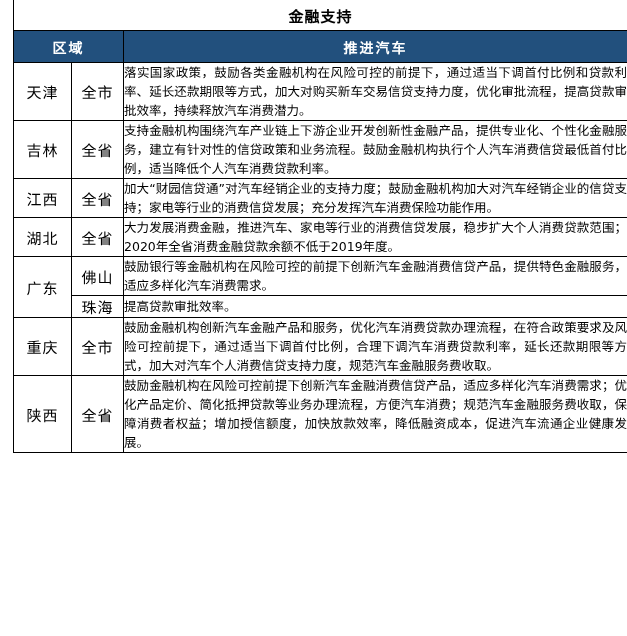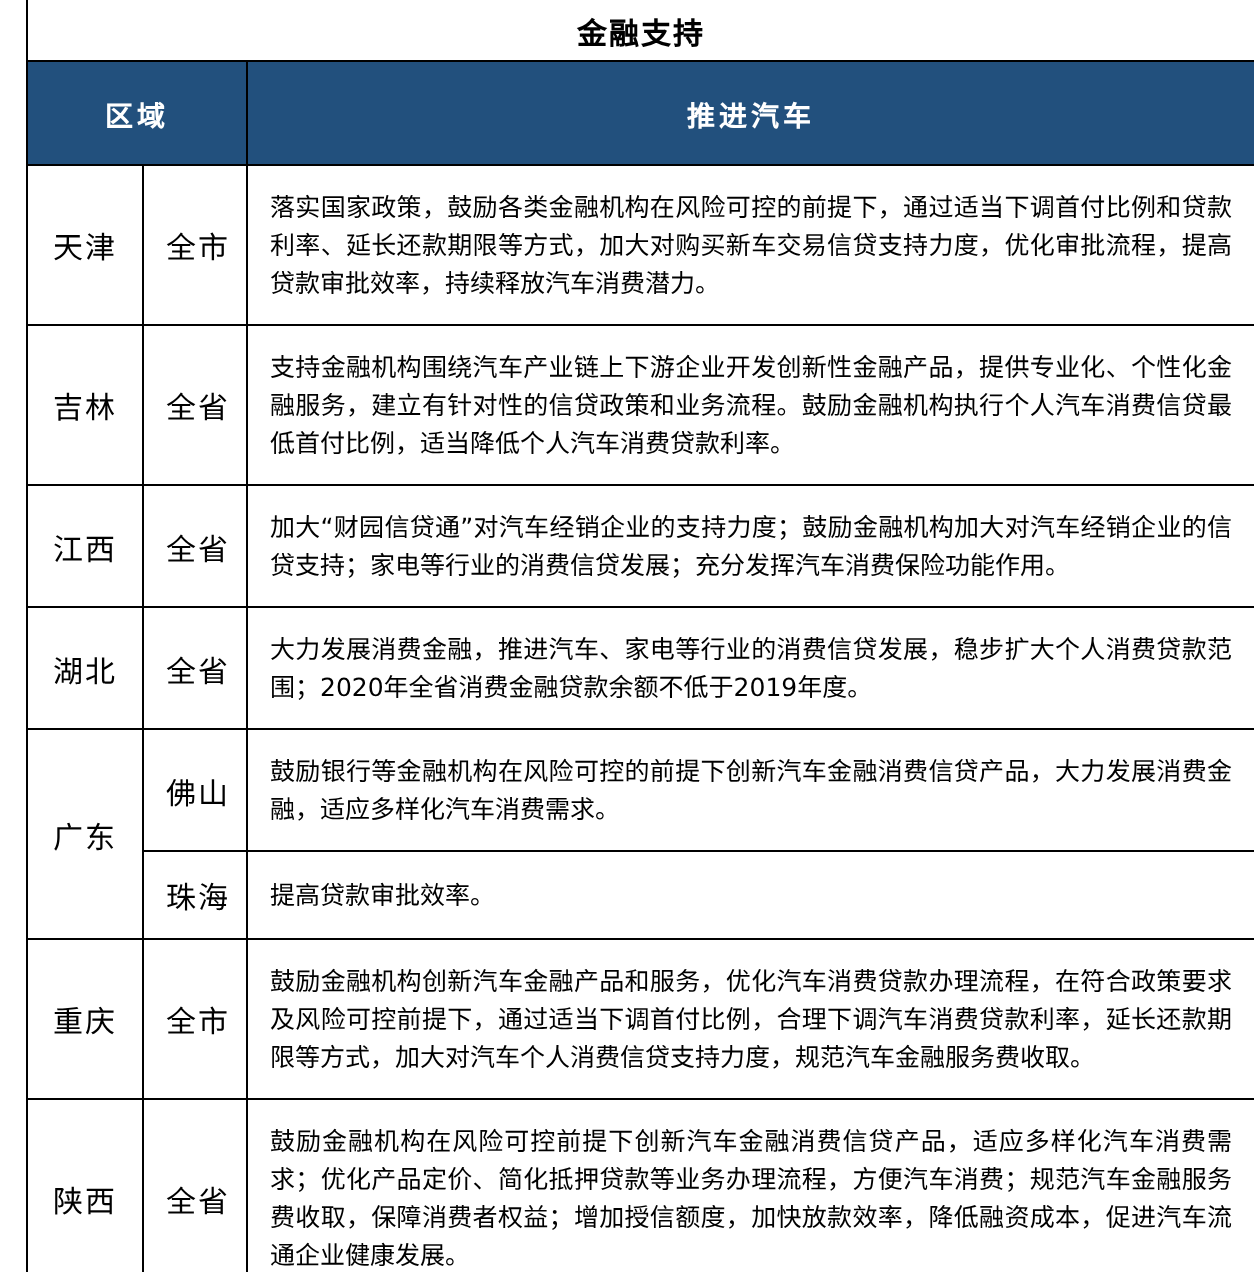--- a/index.html
+++ b/index.html
@@ -54,29 +54,29 @@
   tr.head-row th {
     border: 1px solid #000000;
     background: #22507D;
     color: #ffffff;
     font-size: 14px;
     font-weight: bold;
     height: 27px;
     text-align: center;
     vertical-align: middle;
     letter-spacing: 2px;
-    padding: 12px;
+    padding: 2px;
   }
 
   
   tr.data-row td {
     border: 1px solid #000000;
     background: #ffffff;
     color: #000000;
-    padding: 11px;
+    padding: 0;
     vertical-align: middle;
   }
 
   td.cell-region, td.cell-scope {
     text-align: center;
     font-size: 15px;
     letter-spacing: 1px;
     white-space: nowrap;
   }
 
@@ -142,21 +142,21 @@
         <td class="cell-scope">全省</td>
         <td class="cell-content">
             <span class="content-text">大力发展消费金融，推进汽车、家电等行业的消费信贷发展，稳步扩大个人消费贷款范围；2020年全省消费金融贷款余额不低于2019年度。</span>
           </td>
       </tr>
 
       <tr class="data-row">
         <td class="cell-region" rowspan="2">广东</td>
         <td class="cell-scope">佛山</td>
         <td class="cell-content">
-            <span class="content-text">鼓励银行等金融机构在风险可控的前提下创新汽车金融消费信贷产品，大力发展消费金融，适应多样化汽车消费需求。</span>
+            <span class="content-text">鼓励银行等金融机构在风险可控的前提下创新汽车金融消费信贷产品，提供特色金融服务，适应多样化汽车消费需求。</span>
           </td>
       </tr>
 
       <tr class="data-row">
         <td class="cell-scope">珠海</td>
         <td class="cell-content">
             <span class="content-text">提高贷款审批效率。</span>
           </td>
       </tr>
 

